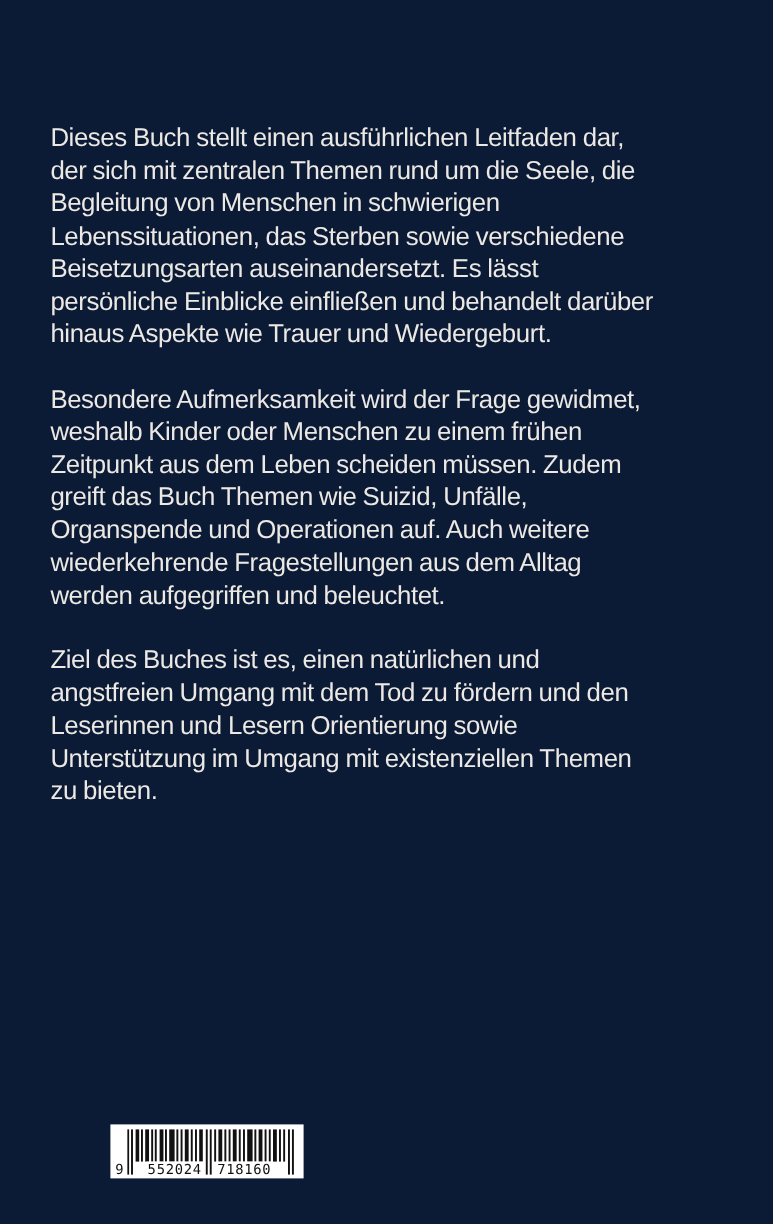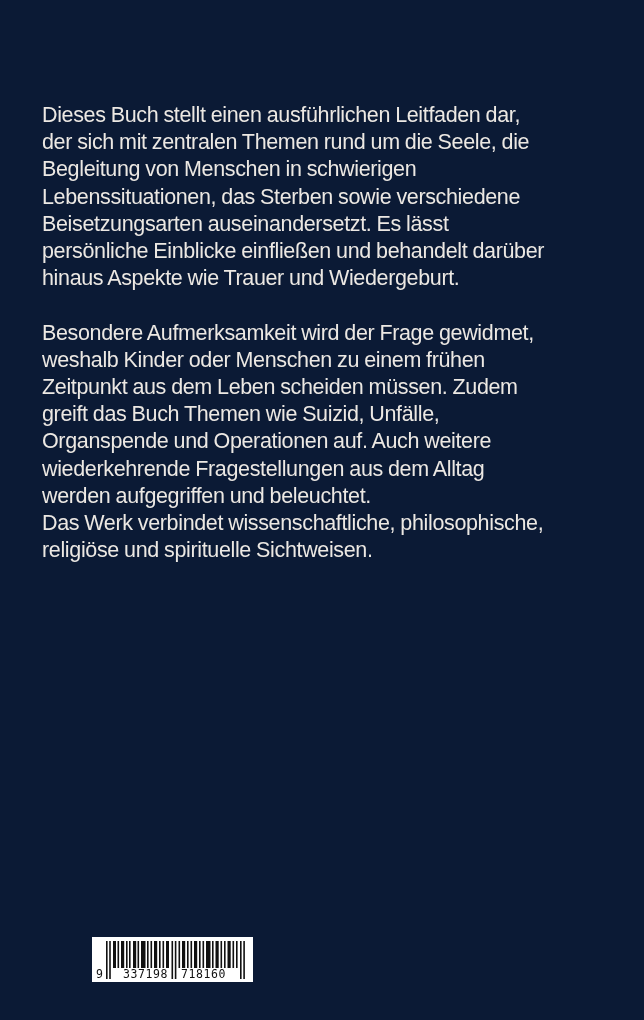--- a/index.html
+++ b/index.html
@@ -81,22 +81,25 @@
 Beisetzungsarten auseinandersetzt. Es lässt
 persönliche Einblicke einfließen und behandelt darüber
 hinaus Aspekte wie Trauer und Wiedergeburt.</p>
     <p class="para">Besondere Aufmerksamkeit wird der Frage gewidmet,
 weshalb Kinder oder Menschen zu einem frühen
 Zeitpunkt aus dem Leben scheiden müssen. Zudem
 greift das Buch Themen wie Suizid, Unfälle,
 Organspende und Operationen auf. Auch weitere
 wiederkehrende Fragestellungen aus dem Alltag
 werden aufgegriffen und beleuchtet.</p>
-    <p class="para tight">Das Werk verbindet wissenschaftliche, philosophische,
-religiöse und spirituelle Sichtweisen.</p>
+    <p class="para">Ziel des Buches ist es, einen natürlichen und
+angstfreien Umgang mit dem Tod zu fördern und den
+Leserinnen und Lesern Orientierung sowie
+Unterstützung im Umgang mit existenziellen Themen
+zu bieten.</p>
   </div>
 
   <div class="barcode">
     <svg class="bars" viewBox="0 0 141 38" preserveAspectRatio="none">
       <g fill="#111">
 
         <rect x="0" y="0" width="1.6" height="38"></rect>
         <rect x="3.2" y="0" width="1.6" height="38"></rect>
 
         <rect x="7" y="0" width="3" height="27"></rect>
@@ -131,16 +134,16 @@
         <rect x="118" y="0" width="1.6" height="27"></rect>
         <rect x="121.5" y="0" width="3.2" height="27"></rect>
         <rect x="126.5" y="0" width="1.6" height="27"></rect>
         <rect x="130" y="0" width="1.6" height="27"></rect>
 
         <rect x="134" y="0" width="1.6" height="38"></rect>
         <rect x="137.3" y="0" width="1.6" height="38"></rect>
       </g>
     </svg>
     <span class="bar-digits digit-lead">9</span>
-    <span class="bar-digits digit-left">337198</span>
+    <span class="bar-digits digit-left">552024</span>
     <span class="bar-digits digit-right">718160</span>
   </div>
 </div>
 
 </body></html>

